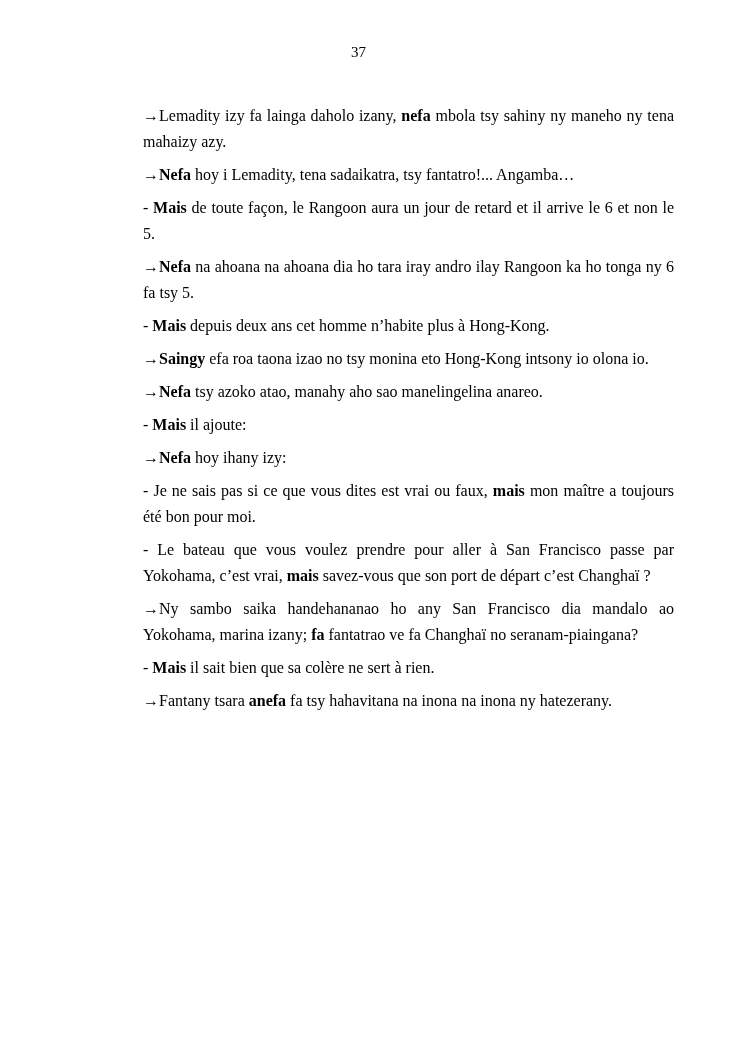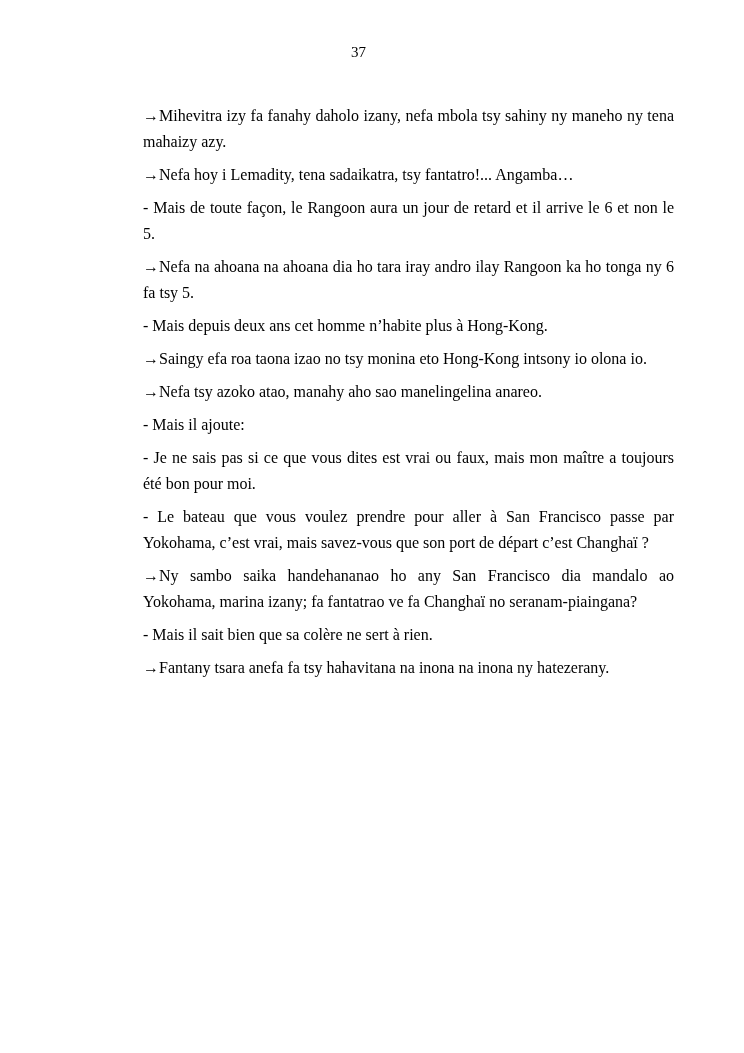--- a/index.html
+++ b/index.html
@@ -32,36 +32,37 @@
     width: 531px;
   }
   .para {
     margin: 0 0 7px 0;
     font-size: 16px;
     line-height: 26px;
     text-align: justify;
     color: #000000;
   }
   .para b {
-    font-weight: normal;
+    font-weight: bold;
   }
 </style>
 </head>
 <body>
 
 <div class="page">
   <div class="page-number">37</div>
   <div class="content">
-      <p class="para"><span>→Mihevitra izy fa fanahy daholo izany, </span><b>nefa</b><span> mbola tsy sahiny ny maneho ny tena mahaizy azy.</span></p>
+      <p class="para"><span>→Lemadity izy fa lainga daholo izany, </span><b>nefa</b><span> mbola tsy sahiny ny maneho ny tena mahaizy azy.</span></p>
       <p class="para"><span>→</span><b>Nefa</b><span> hoy i Lemadity, tena sadaikatra, tsy fantatro!... Angamba…</span></p>
       <p class="para"><span>- </span><b>Mais</b><span> de toute façon, le Rangoon aura un jour de retard et il arrive le 6 et non le 5.</span></p>
       <p class="para"><span>→</span><b>Nefa</b><span> na ahoana na ahoana dia ho tara iray andro ilay Rangoon ka ho tonga ny 6 fa tsy 5.</span></p>
       <p class="para"><span>- </span><b>Mais</b><span> depuis deux ans cet homme n’habite plus à Hong-Kong.</span></p>
       <p class="para"><span>→</span><b>Saingy</b><span> efa roa taona izao no tsy monina eto Hong-Kong intsony io olona io.</span></p>
       <p class="para"><span>→</span><b>Nefa</b><span> tsy azoko atao, manahy aho sao manelingelina anareo.</span></p>
       <p class="para"><span>- </span><b>Mais</b><span> il ajoute:</span></p>
+      <p class="para"><span>→</span><b>Nefa</b><span> hoy ihany izy:</span></p>
       <p class="para"><span>- Je ne sais pas si ce que vous dites est vrai ou faux, </span><b>mais</b><span> mon maître a toujours été bon pour moi.</span></p>
       <p class="para"><span>- Le bateau que vous voulez prendre pour aller à San Francisco passe par Yokohama, c’est vrai, </span><b>mais</b><span> savez-vous que son port de départ c’est Changhaï ?</span></p>
       <p class="para"><span>→Ny sambo saika handehananao ho any San Francisco dia mandalo ao Yokohama, marina izany; </span><b>fa</b><span> fantatrao ve fa Changhaï no seranam-piaingana?</span></p>
       <p class="para"><span>- </span><b>Mais</b><span> il sait bien que sa colère ne sert à rien.</span></p>
       <p class="para"><span>→Fantany tsara </span><b>anefa</b><span> fa tsy hahavitana na inona na inona ny hatezerany.</span></p>
     </div>
 </div>
 
 </body></html>

